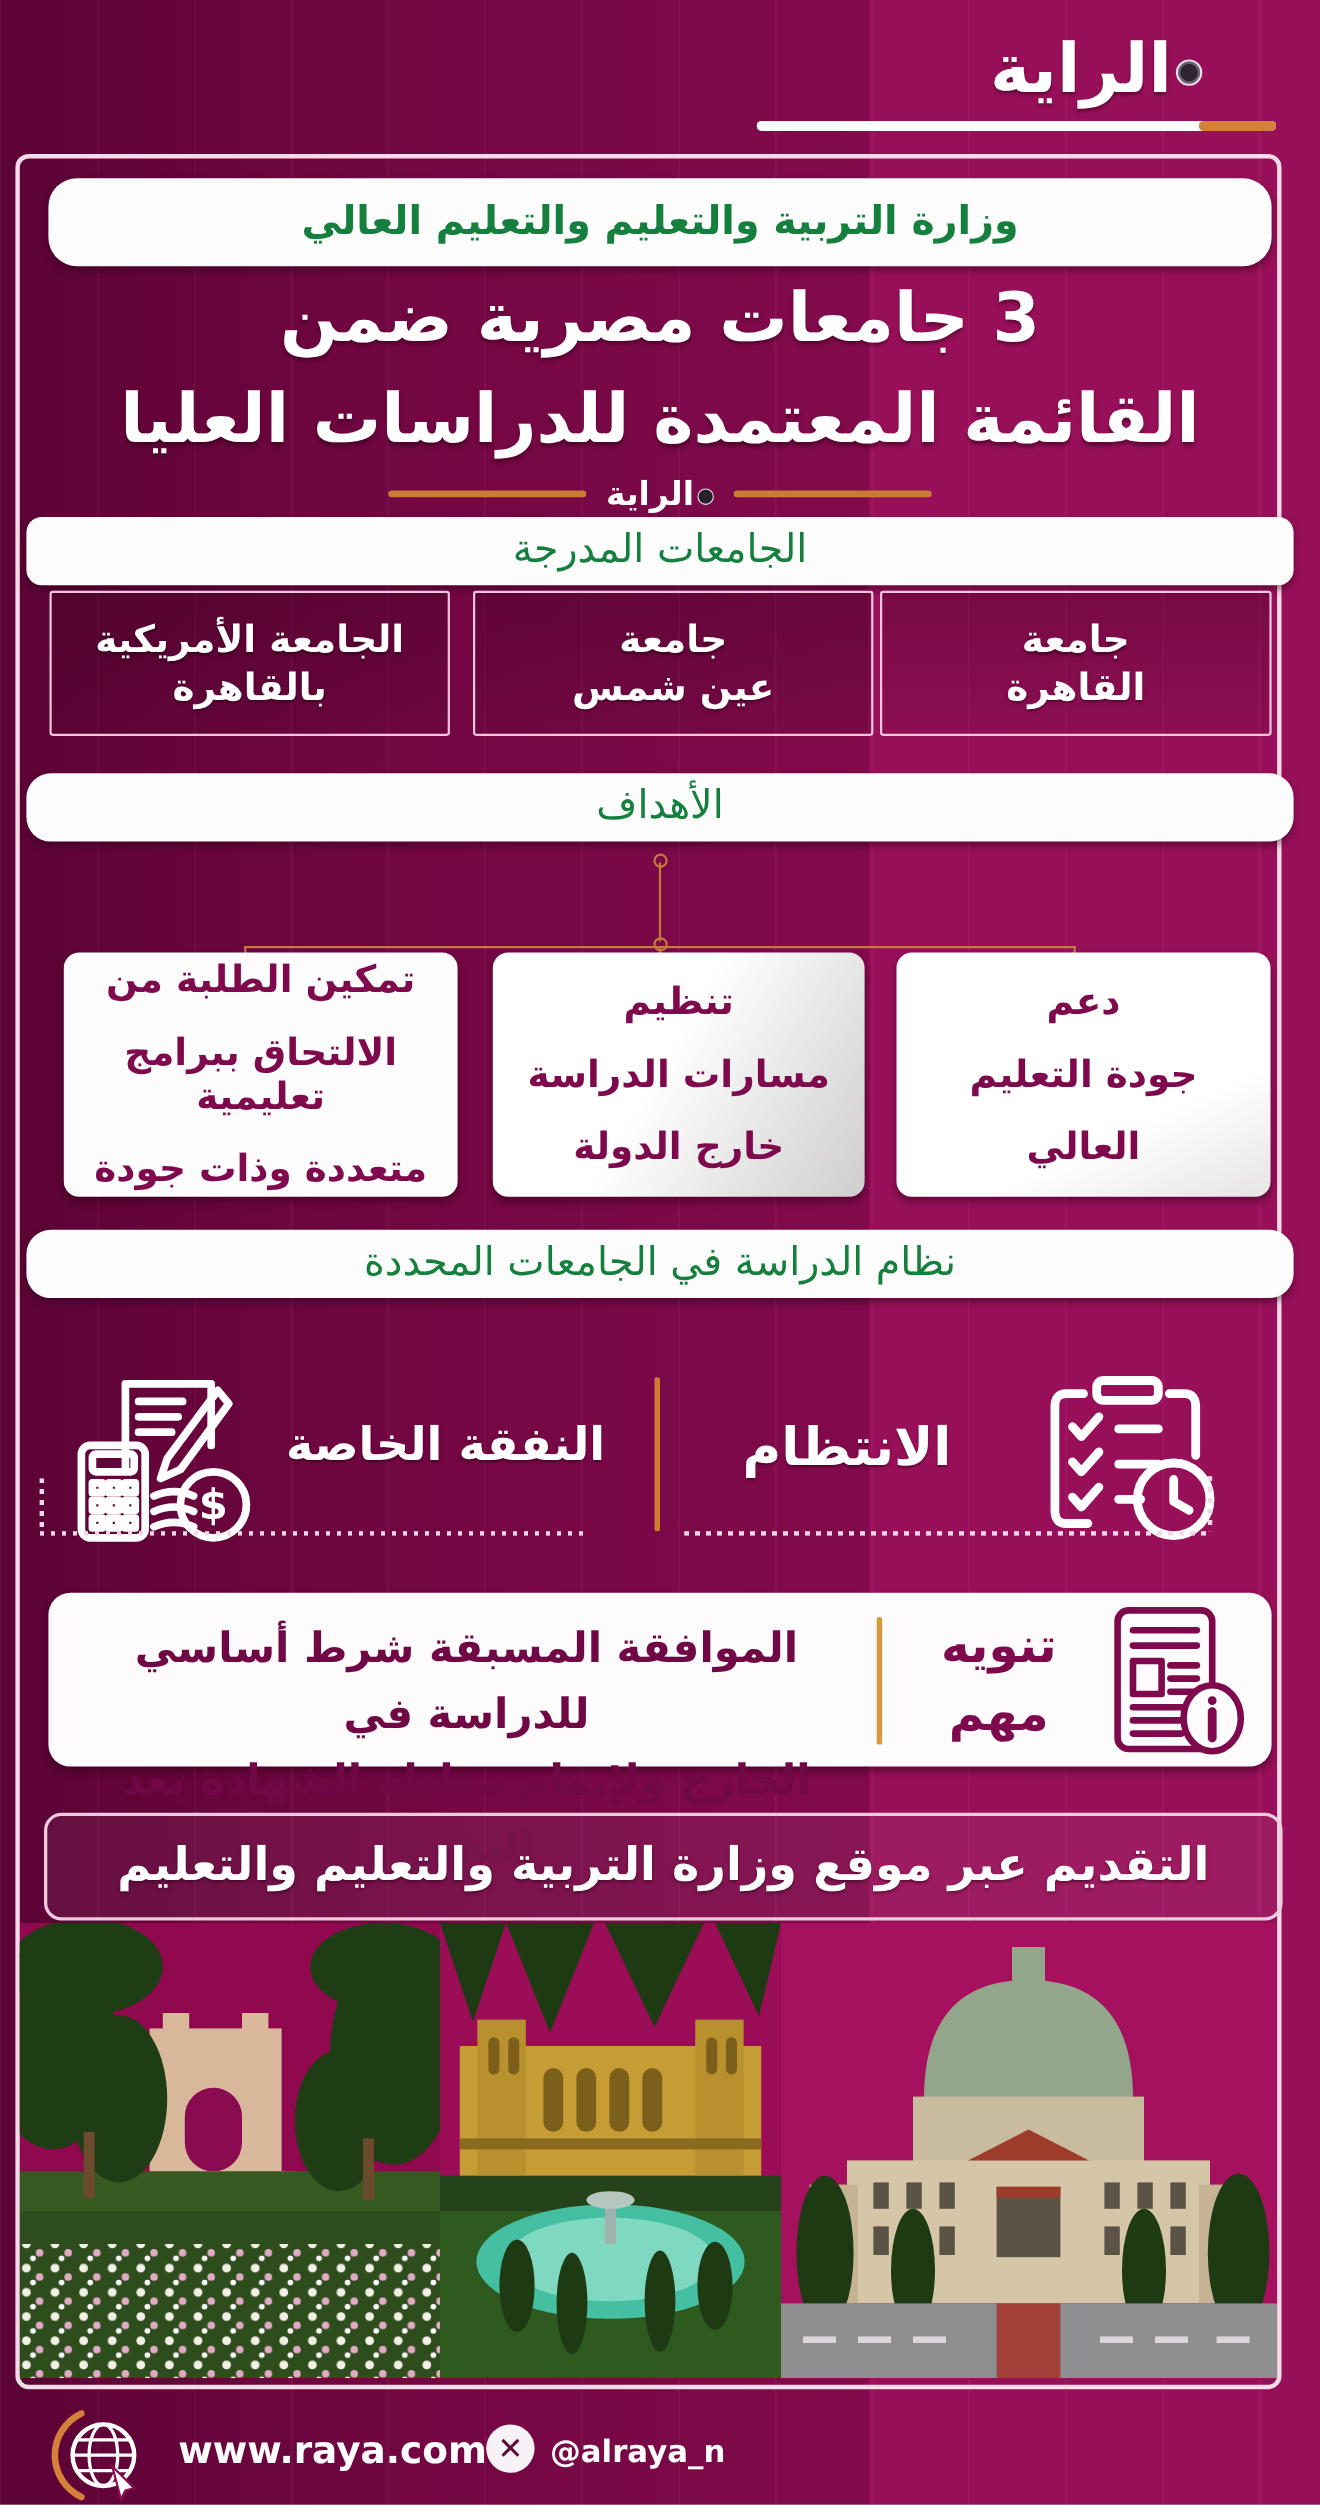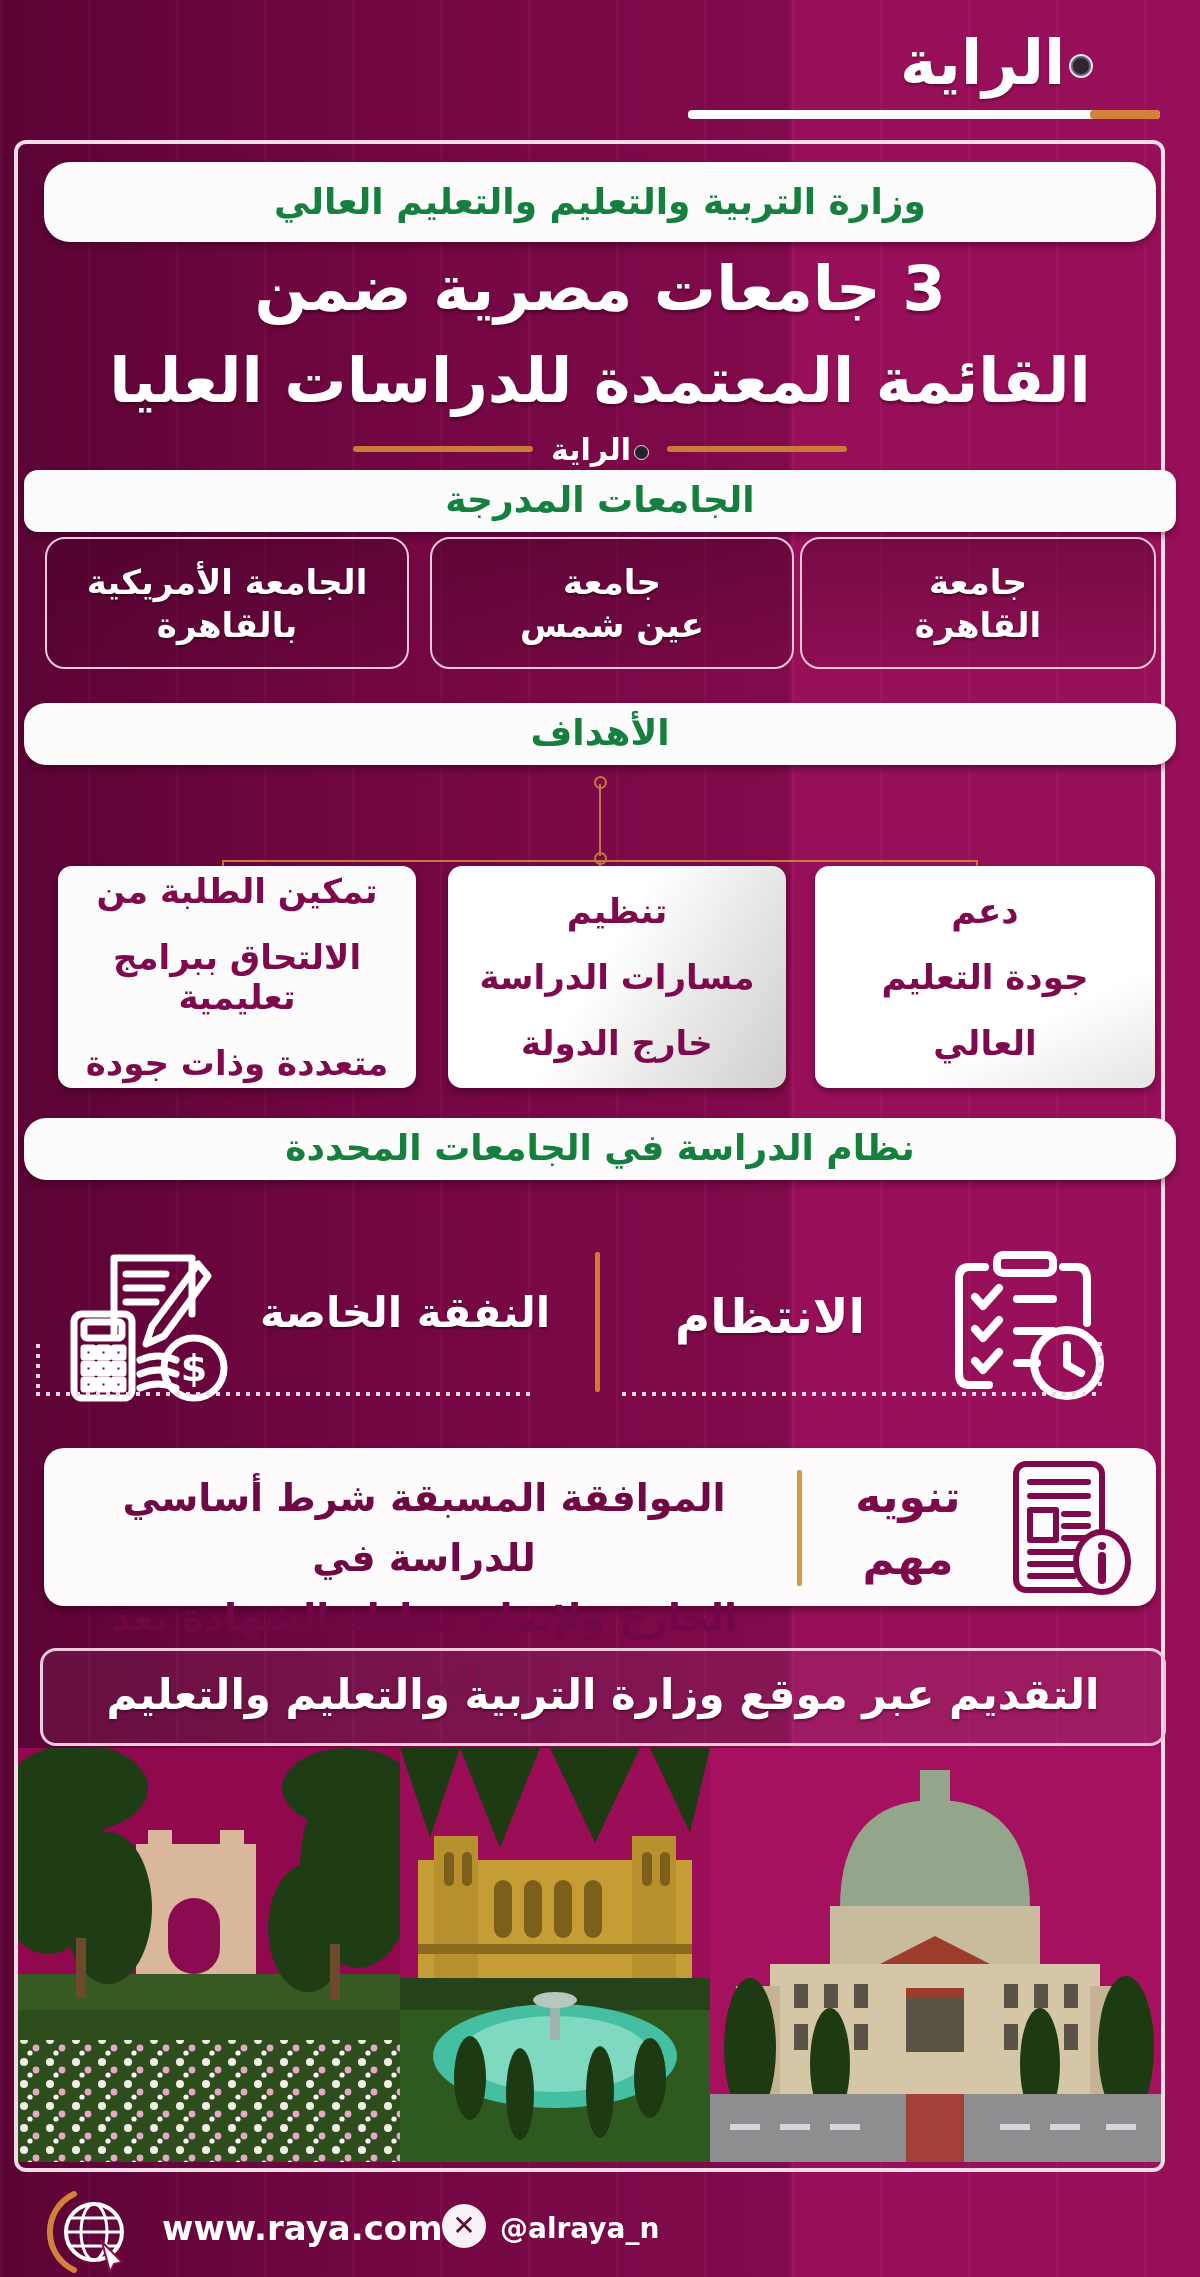--- a/index.html
+++ b/index.html
@@ -16,35 +16,35 @@
   .logo-mark{display:inline-block;width:20px;height:20px;border-radius:50%;background:#2e2530;border:2px solid #e9e2ea;
     box-shadow:inset 0 0 0 2px #6d5f72;vertical-align:super;margin-left:4px;}
   .logo-underline{left:688px;top:110px;width:472px;height:9px;background:#fdfbfc;border-radius:4px;}
   .logo-underline-orange{left:1090px;top:110px;width:70px;height:9px;background:#d3813a;border-radius:4px;}
   
   .frame{left:14px;top:140px;width:1143px;height:2024px;border:4px solid #f3dbe8;border-radius:12px;}
   
   .pill{background:#fdfcfd;box-shadow:0 4px 7px rgba(40,0,22,.45);}
   .ministry-pill{left:44px;top:162px;width:1112px;height:80px;border-radius:26px;
     font-size:36px;font-weight:bold;line-height:80px;}
-  .bar{left:24px;width:1152px;height:62px;border-radius:14px;font-size:36px;font-weight:bold;line-height:60px;}
+  .bar{left:24px;width:1152px;height:62px;border-radius:14px;font-size:36px;font-weight:normal;line-height:60px;}
   .bar-univ{top:470px;}
   .bar-goals{top:703px;border-radius:22px;}
   .bar-system{top:1118px;border-radius:22px;}
   .title{left:0;width:1200px;font-size:62px;font-weight:bold;color:#fff;
     text-shadow:0 3px 3px rgba(40,0,22,.45);}
   .title1{top:252px;}
   .title2{top:344px;}
   
   .mini-divider{left:0;top:432px;width:1200px;height:34px;display:flex;align-items:center;justify-content:center;gap:18px;}
   .mini-dash{width:180px;height:6px;background:#c97c35;border-radius:3px;}
   .mini-logo{font-size:30px;font-weight:bold;color:#fff;}
   .mini-mark{display:inline-block;width:13px;height:13px;border-radius:50%;background:#27212b;border:1.5px solid #ece5ee;margin-left:3px;}
   
-  .ucard{top:537px;height:128px;border:2px solid #efc7db;border-radius:20px;
+  .ucard{top:537px;height:128px;border:2px solid #efc7db;border-radius:3px;
     background:linear-gradient(180deg,rgba(62,2,35,.38),rgba(62,2,35,.12));
     color:#fff;font-size:34px;font-weight:bold;text-align:center;
     display:flex;flex-direction:column;justify-content:center;gap:3px;
     text-shadow:0 2px 2px rgba(40,0,22,.5);}
   .ucard-right{left:800px;width:352px;}
   .ucard-mid{left:430px;width:360px;}
   .ucard-left{left:45px;width:360px;}
   
   .conn{background:#c47a3d;}
   .conn-v{left:599px;top:784px;width:2px;height:72px;}

